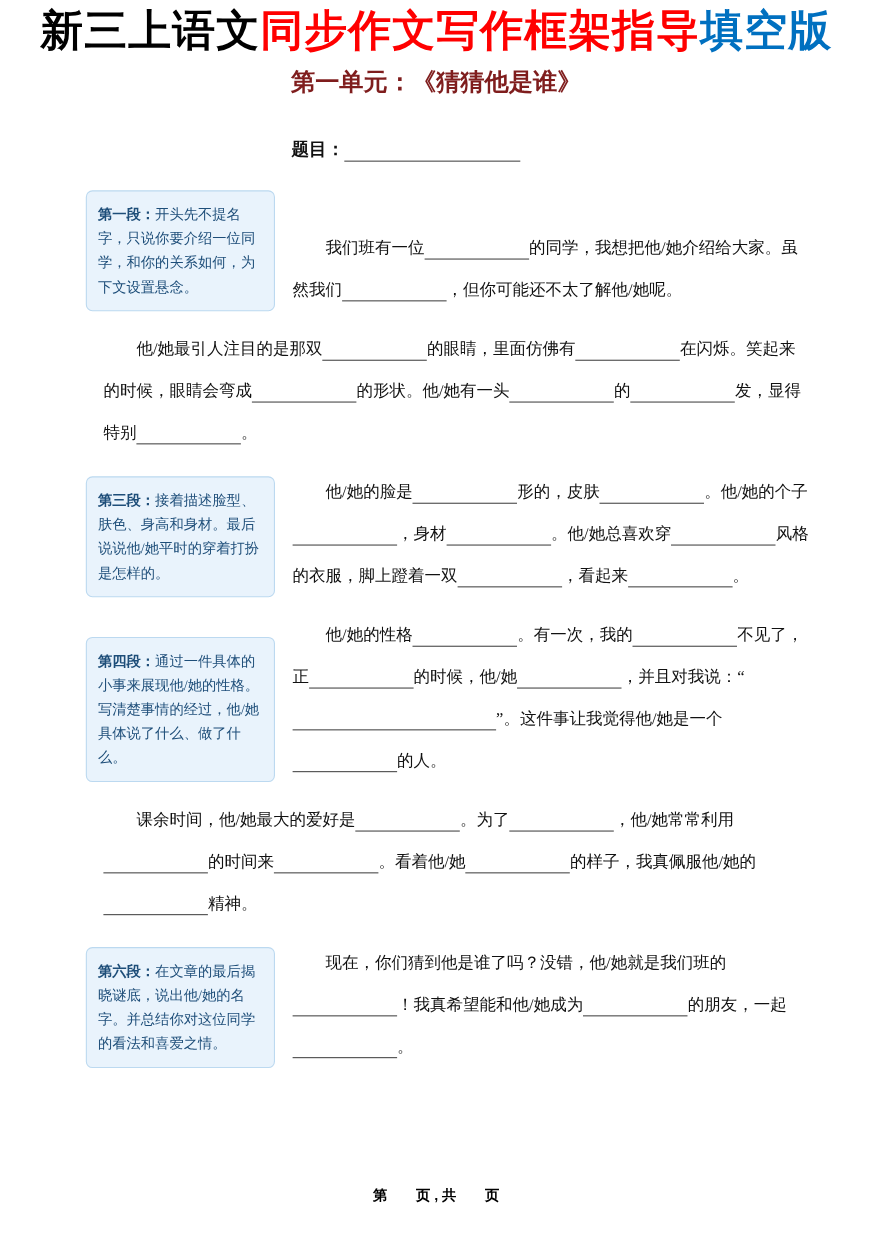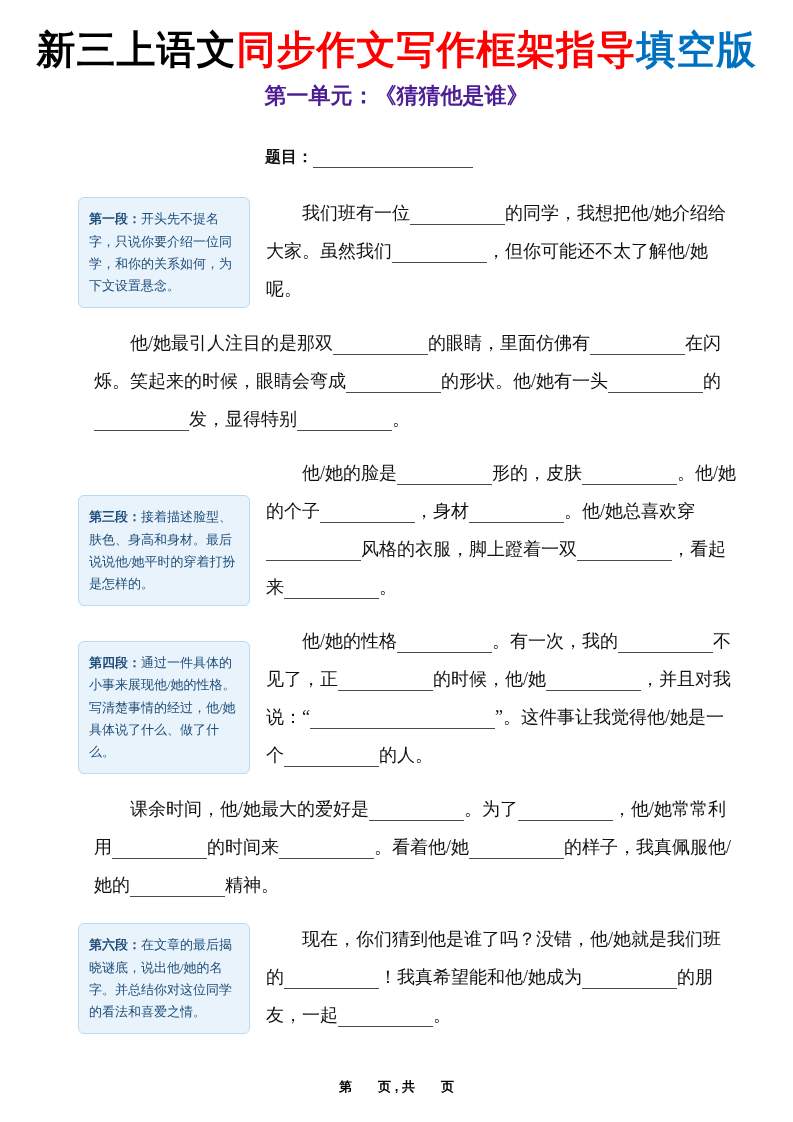--- a/index.html
+++ b/index.html
@@ -7,38 +7,38 @@
     position:relative;
     width:793px;height:1122px;
     margin:0 auto;
     background:#ffffff;
     overflow:hidden;
     font-family:"Liberation Serif", serif;
     color:#111;
   }
   
   .title{
-    padding-top:28px;
+    padding-top:7px;
     text-align:center;
     font-family:"Liberation Sans", sans-serif;
     font-weight:700;
     font-size:39px;
     letter-spacing:1px;
     line-height:1.15;
     white-space:nowrap;
   }
   .title .t-black{color:#000000;}
   .title .t-red{color:#ff0000;}
   .title .t-blue{color:#0070c0;}
   .subtitle{
     margin-top:8px;
     text-align:center;
     font-size:22px;
     font-weight:700;
-    color:#4c1d95;
+    color:#7f1d1d;
   }
   
   .topic-row{
     margin:34px 0 0 265px;
     font-size:16px;
     font-weight:700;
   }
   .topic-row .blank{width:160px;}
   
   .sections{
@@ -56,21 +56,21 @@
     border-radius:6px;
     padding:10px 10px;
     font-size:13px;
     line-height:1.7;
     color:#1e4e79;
   }
   .guide .guide-label{font-weight:700;}
   .para{
     flex:1;
     margin-left:16px;
-    font-size:18px;
+    font-size:15px;
     line-height:38px;
     text-indent:2em;
     word-break:break-all;
   }
   .blank{
     display:inline-block;
     height:1em;
     border-bottom:1px solid #4a4a4a;
     position:relative;
     top:6px;

